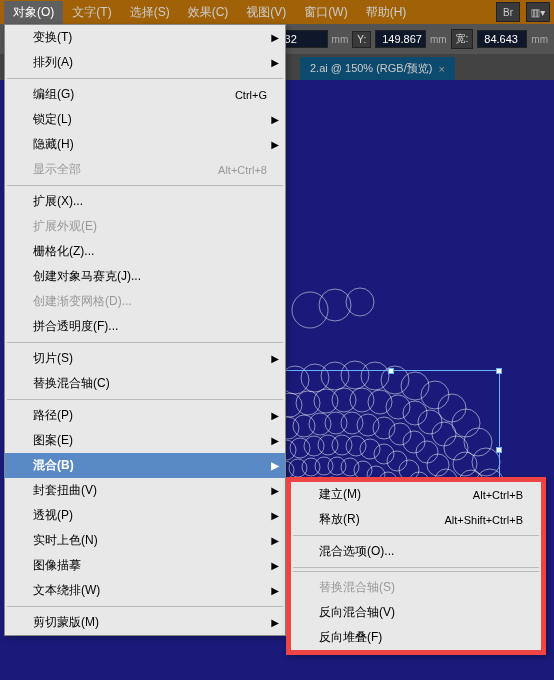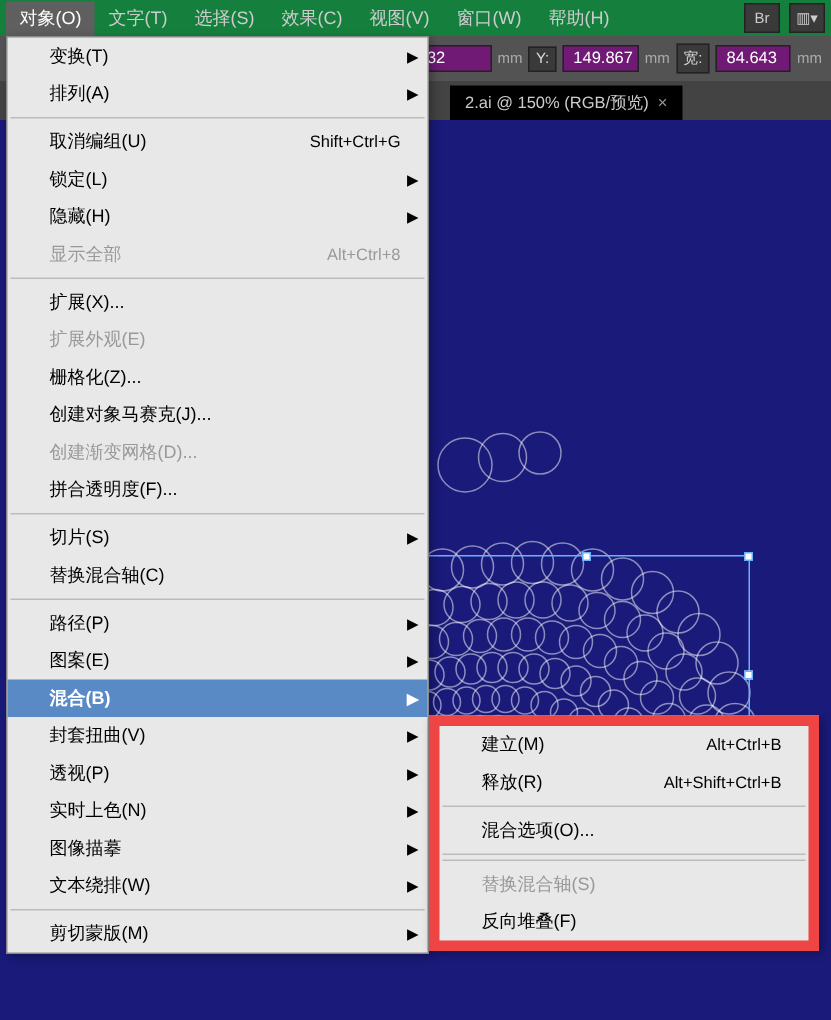--- a/index.html
+++ b/index.html
@@ -1,51 +1,51 @@
 <!DOCTYPE html>
 <html><head>
 <meta charset="utf-8">
 <style>
 * { margin: 0; padding: 0; box-sizing: border-box; font-family: "Microsoft YaHei", sans-serif; }
 body { width: 554px; height: 680px; background: #1a1a4a; overflow: hidden; position: relative; }
 
-.menubar { height: 24px; background: #15803d; display: flex; align-items: center; padding: 0 4px; color: #ccc; font-size: 12px; }
+.menubar { height: 24px; background: #a16207; display: flex; align-items: center; padding: 0 4px; color: #ccc; font-size: 12px; }
 .menubar-item { padding: 3px 9px; cursor: pointer; }
 .menubar-item.active { background: #5f5f5f; color: #fff; }
 .menubar-right { margin-left: auto; display: flex; gap: 6px; align-items: center; }
 .menubar-btn { width: 24px; height: 20px; background: #3a3a3a; border: 1px solid #222; display: flex; align-items: center; justify-content: center; color: #ccc; font-size: 10px; }
 
 .toolbar { height: 30px; background: #535353; display: flex; align-items: center; padding: 0 6px; color: #ddd; font-size: 11px; gap: 4px; }
 .toolbar .label { background: #3a3a3a; padding: 2px 4px; border: 1px solid #222; font-size: 10px; }
-.toolbar .val { background: #701a75; padding: 2px 6px; border: 1px solid #222; color: #fff; font-size: 11px; min-width: 50px; display: inline-block; }
+.toolbar .val { background: #0f172a; padding: 2px 6px; border: 1px solid #222; color: #fff; font-size: 11px; min-width: 50px; display: inline-block; }
 .toolbar .unit { font-size: 10px; color: #aaa; }
 
 .tabs { height: 26px; background: #434343; display: flex; align-items: flex-end; padding-left: 300px; color: #ccc; font-size: 11px; }
 .tab { padding: 4px 10px; background: #434343; display: flex; align-items: center; gap: 6px; }
-.tab.active { background: #000000; }
+.tab.active { background: #0c4a6e; }
 .tab .close { font-size: 11px; color: #999; }
 
 .canvas { position: absolute; top: 80px; left: 0; right: 0; bottom: 0; background: #1a1a7a; }
 
 .menu {
   position: absolute; top: 24px; left: 4px; width: 282px;
   background: #e8e8e8; border: 1px solid #888;
   box-shadow: 2px 2px 6px rgba(0,0,0,0.3);
   font-size: 12px; color: #000;
 }
 .menu-item { display:flex; align-items:center; padding: 4px 18px 4px 28px; cursor:pointer; position:relative; }
 .menu-item.highlight { background:#5a8ac6; color:#fff;font-weight:bold; }
 .menu-item.disabled { color:#999; }
 .menu-item .shortcut { margin-left:auto; font-size:11px; }
 .menu-item .arrow { position:absolute; right:6px; font-size:10px; }
 .menu-sep { height:1px; background:#bbb; margin:3px 2px; }
 
 .submenu {
   position:absolute; top:477px; left:286px; width:260px;
-  background:#e8e8e8; border:7px solid #ef4444;
+  background:#e8e8e8; border:5px solid #ef4444;
   box-shadow:2px 2px 6px rgba(0,0,0,0.3);
   font-size:12px; color:#000;
 }
 
 .circles { position:absolute; top:200px; left:280px; width:260px; height:280px; }
 .circles svg { width:100%; height:100%; }
 
 .sel-box { position:absolute; top:290px; left:282px; width:218px; height:160px; border:1px solid #6ab0ff; }
 .sel-handle { position:absolute; width:6px; height:6px; background:#fff; border:1px solid #6ab0ff; }
 </style>
@@ -182,22 +182,22 @@
     <div class="menu-item">
       <span>变换(T)</span>
       <span class="arrow">▶</span>
     </div>
     <div class="menu-item">
       <span>排列(A)</span>
       <span class="arrow">▶</span>
     </div>
     <div class="menu-sep"></div>
     <div class="menu-item">
-      <span>取消编组(U)</span>
-      <span class="shortcut">Shift+Ctrl+G</span>
+      <span>编组(G)</span>
+      <span class="shortcut">Ctrl+G</span>
     </div>
     <div class="menu-item">
       <span>锁定(L)</span>
       <span class="arrow">▶</span>
     </div>
     <div class="menu-item">
       <span>隐藏(H)</span>
       <span class="arrow">▶</span>
     </div>
     <div class="menu-item disabled">
@@ -282,15 +282,18 @@
     <div class="menu-sep"></div>
     <div class="menu-item">
       <span>混合选项(O)...</span>
     </div>
     <div class="menu-sep"></div>
     <div class="menu-sep"></div>
     <div class="menu-item disabled">
       <span>替换混合轴(S)</span>
     </div>
     <div class="menu-item">
+      <span>反向混合轴(V)</span>
+    </div>
+    <div class="menu-item">
       <span>反向堆叠(F)</span>
     </div>
   </div>
 
 </body></html>

